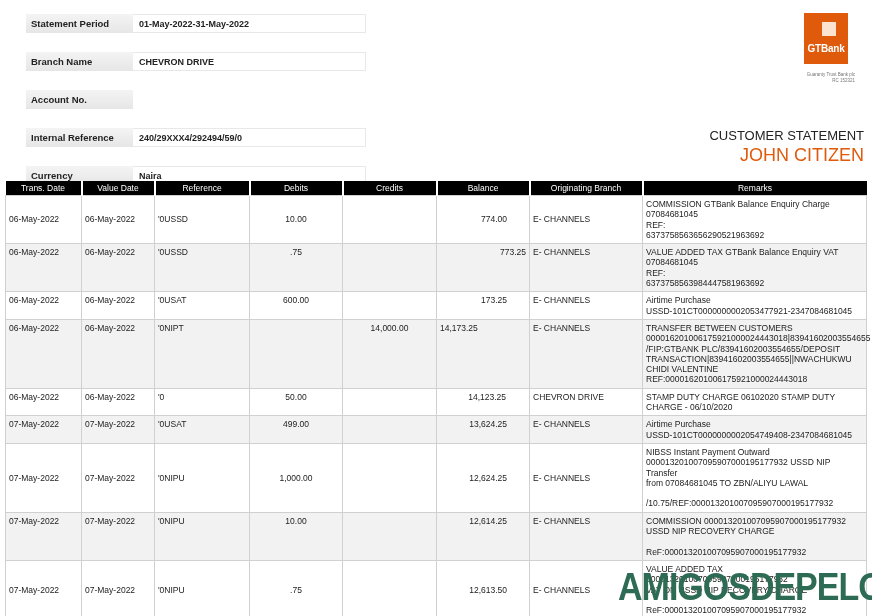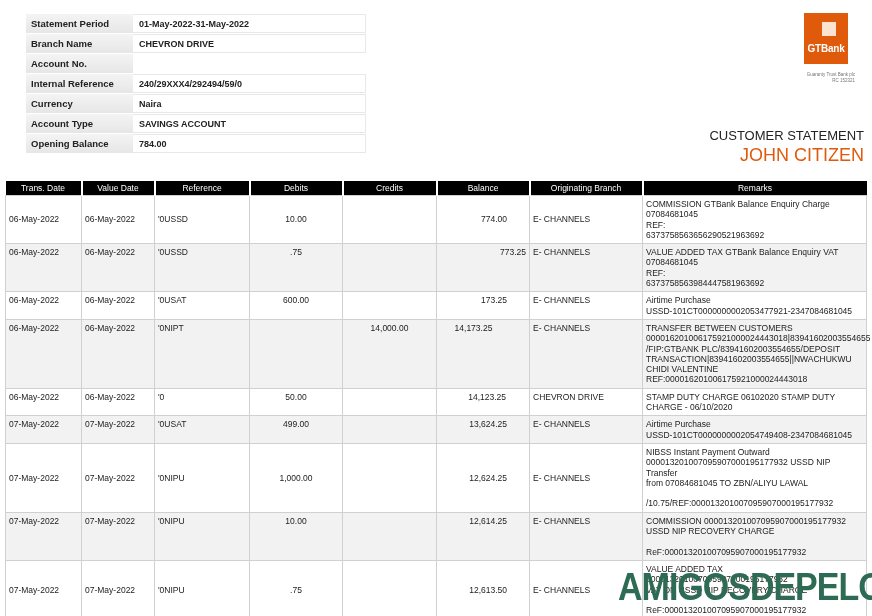--- a/index.html
+++ b/index.html
@@ -1,20 +1,20 @@
 <!DOCTYPE html>
 <html><head>
 <meta charset="utf-8">
 <style>
   html, body { margin:0; padding:0; background:#ffffff; }
   body { width:872px; height:616px; position:relative; overflow:hidden;
          font-family:"Liberation Sans", sans-serif; color:#222; }
   
   .info { position:absolute; left:26px; top:14px; width:340px; }
-  .info-row { display:flex; height:19px; margin-bottom:1px; }
+  .info-row { display:flex; height:19px; margin-bottom:19px; }
   .info-label { width:102px; padding-left:5px; font-size:9.5px; font-weight:bold;
                 line-height:19px; background:linear-gradient(#f4f4f4,#e6e6e6); color:#222; }
   .info-value { flex:1; padding-left:6px; font-size:9px; font-weight:bold; line-height:19px;
                 background:#fff; border:1px solid #e8e8e8; border-left:none; color:#222; box-sizing:border-box; }
   
   .logo { position:absolute; left:804px; top:13px; width:44px; height:51px; background:#e05a0c; }
   .logo-square { position:absolute; left:18px; top:9px; width:14px; height:14px; background:#fbe3cf; }
   .logo-text { position:absolute; left:0; right:0; top:30px; text-align:center; font-size:10px;
                font-weight:bold; color:#fff; letter-spacing:-0.2px; }
   .logo-caption { position:absolute; right:17px; top:72px; text-align:right; font-size:4.5px; color:#777; line-height:6px; }
@@ -140,21 +140,21 @@
         <td>E- CHANNELS</td>
         <td style="white-space: pre-line;">Airtime Purchase
 USSD-101CT0000000002053477921-2347084681045</td>
       </tr>
       <tr class="even" style="height: 64px;">
         <td>06-May-2022</td>
         <td>06-May-2022</td>
         <td>'0NIPT</td>
         <td class="num"></td>
         <td class="num">14,000.00</td>
-        <td class="num" style="text-align: center; padding-right: 22px;">14,173.25</td>
+        <td class="num" style="text-align: left; padding-right: 22px;">14,173.25</td>
         <td>E- CHANNELS</td>
         <td style="white-space: pre-line;">TRANSFER BETWEEN CUSTOMERS
 000016201006175921000024443018|83941602003554655
 /FIP:GTBANK PLC/83941602003554655/DEPOSIT
 TRANSACTION|83941602003554655||NWACHUKWU
 CHIDI VALENTINE
 REF:000016201006175921000024443018</td>
       </tr>
       <tr class="odd" style="height: 22px;">
         <td>06-May-2022</td>

